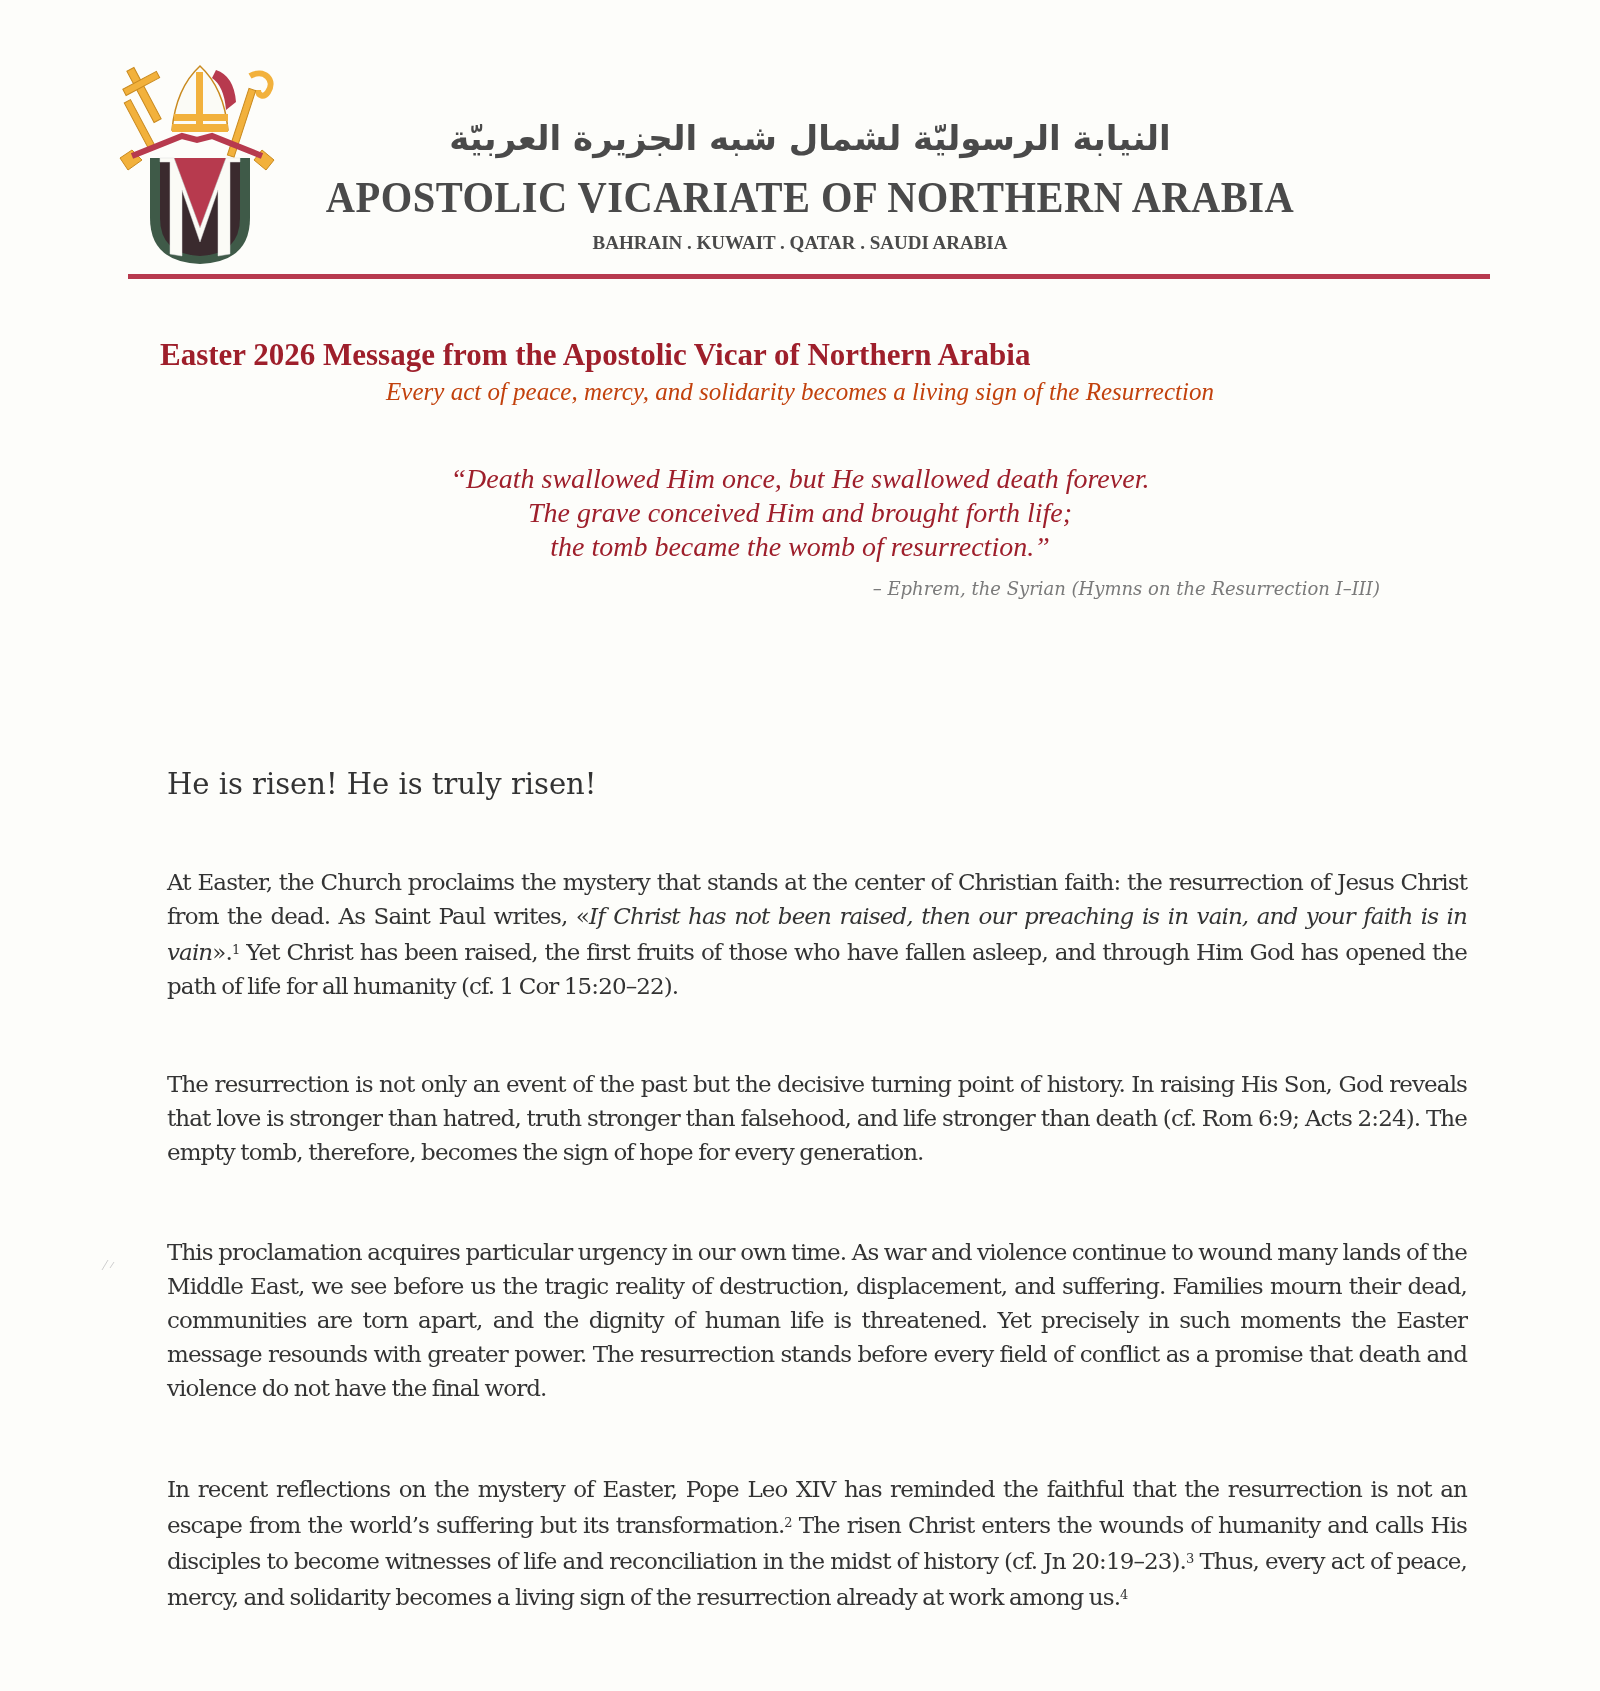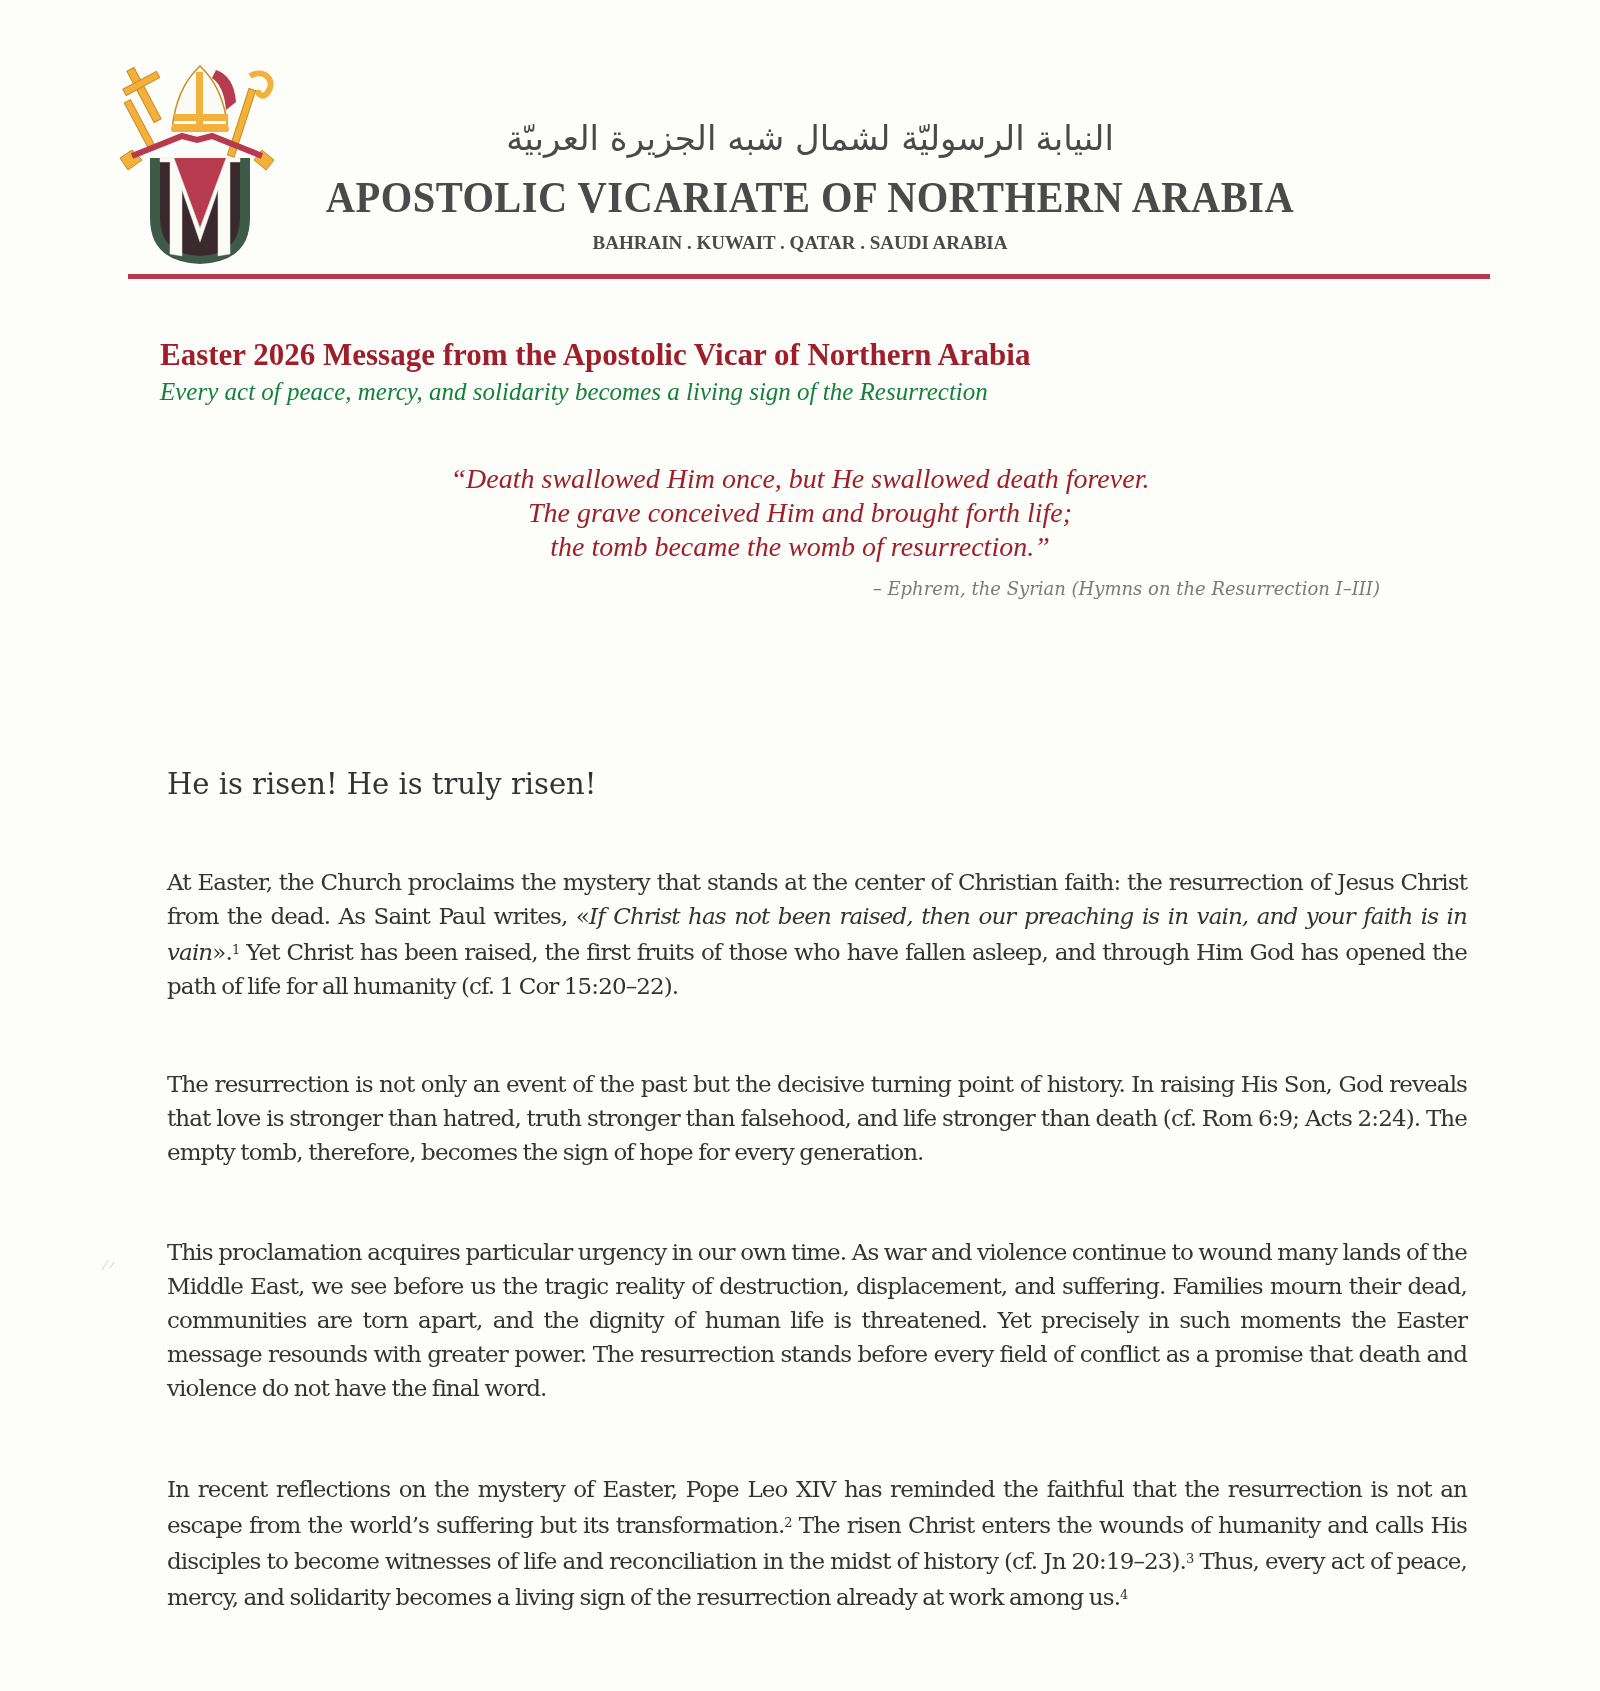--- a/index.html
+++ b/index.html
@@ -11,21 +11,21 @@
     font-family: "DejaVu Serif", "Liberation Serif", serif;
     color: #2e2e2e;
   }
   .page { position: absolute; left: 0; top: 0; width: 1600px; height: 1691px; }
 
   
   .crest { position: absolute; left: 112px; top: 58px; width: 170px; height: 210px; }
   .arabic {
     position: absolute; left: 280px; top: 118px; width: 1060px;
     text-align: center; direction: rtl;
-    font-family: "DejaVu Sans", sans-serif; font-weight: normal;
+    font-family: "DejaVu Sans", sans-serif; font-weight: bold;
     font-size: 34px; color: #4a4a4a;
   }
   .org-name {
     position: absolute; left: 270px; top: 172px; width: 1080px;
     text-align: center;
     font-family: "Liberation Serif", serif; font-weight: bold;
     font-size: 44px; color: #4a4a4a; letter-spacing: 0.5px;
     transform: scaleX(0.92); transform-origin: center;
   }
   .countries {
@@ -41,23 +41,23 @@
 
   
   .title {
     position: absolute; left: 160px; top: 337px; width: 1280px;
     text-align: left;
     font-family: "Liberation Serif", serif; font-weight: bold;
     font-size: 31px; color: #9e1f2b;
   }
   .subtitle {
     position: absolute; left: 160px; top: 378px; width: 1280px;
-    text-align: left;
+    text-align: center;
     font-family: "Liberation Serif", serif; font-style: italic;
-    font-size: 25px; color: #15803d;
+    font-size: 25px; color: #c2410c;
   }
 
   
   .quote {
     position: absolute; left: 420px; top: 462px; width: 760px;
     text-align: center;
     font-family: "Liberation Serif", serif; font-style: italic;
     font-size: 28px; line-height: 34px; color: #9e1f2b;
   }
   .quote span { display: block; }

